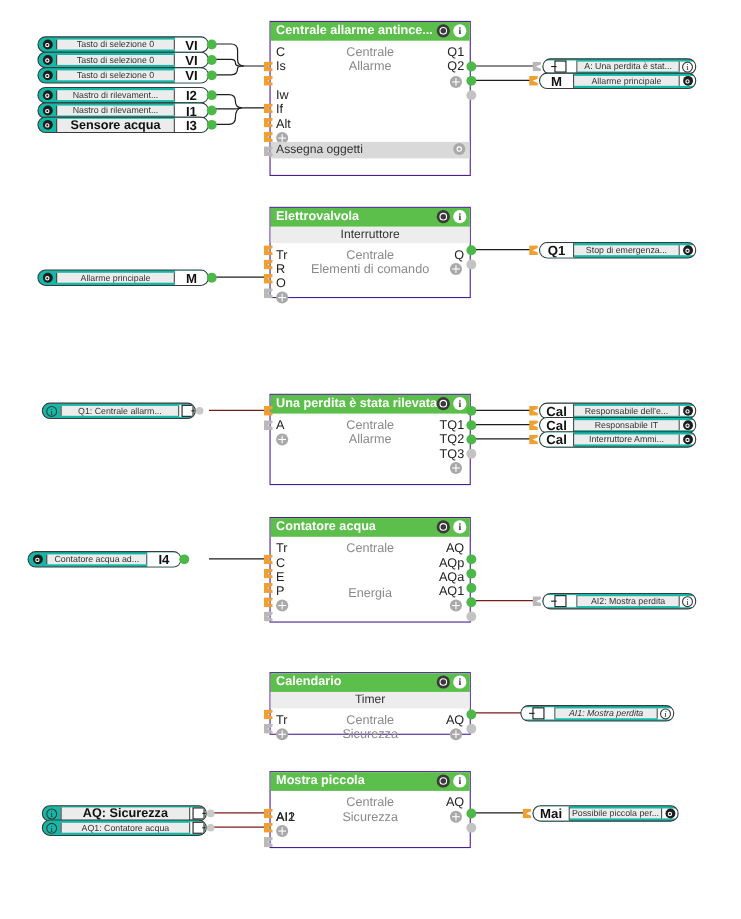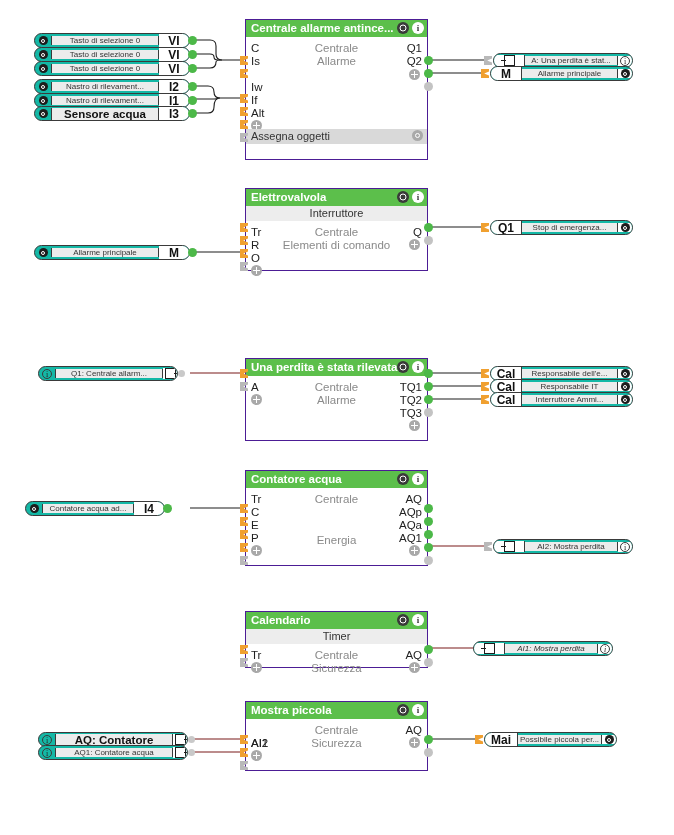--- a/index.html
+++ b/index.html
@@ -210,21 +210,21 @@
       </span>
     <span class="name">Contatore acqua ad...</span>
     <span class="code">I4</span>
   </div>
   <div class="pin-out" style="left:163px;top:504px;"></div>
 
   <div class="pill" style="left:38px;top:732px;width:150px;">
     <span class="badge">
         <span class="mini-info">i</span>
       </span>
-    <span class="name big">AQ: Contatore</span>
+    <span class="name big">AQ: Sicurezza</span>
     <span class="endbtn">
         <span class="arrowbox out"></span>
       </span>
   </div>
   <div class="sockdot" style="left:188px;top:736px;"></div>
 
   <div class="pill" style="left:38px;top:745px;width:150px;">
     <span class="badge">
         <span class="mini-info">i</span>
       </span>

